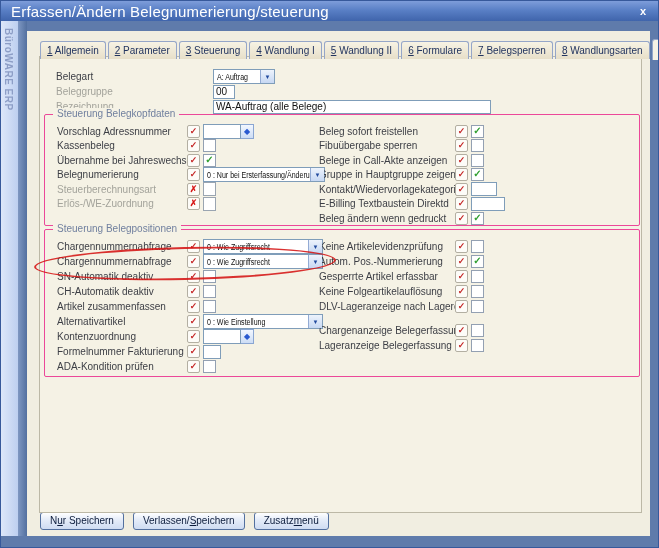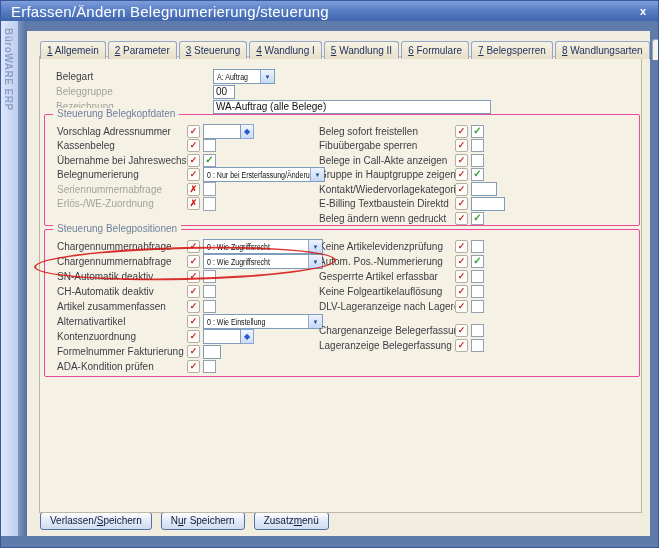--- a/index.html
+++ b/index.html
@@ -159,21 +159,21 @@
             </div>
             <div class="row">
               <span class="lbl">Belegnumerierung</span>
               <span class="flag fc">✓</span>
               <span class="dd" style="width: 122px;">
                 <span class="ddv">0 : Nur bei Ersterfassung/Änderung</span>
                 <span class="ddb">▼</span>
               </span>
             </div>
             <div class="row">
-              <span class="lbl dis">Seriennummernabfrage</span>
+              <span class="lbl dis">Steuerberechnungsart</span>
               <span class="flag fx">✗</span>
               <span class="sbox"></span>
             </div>
             <div class="row">
               <span class="lbl dis">Erlös-/WE-Zuordnung</span>
               <span class="flag fx">✗</span>
               <span class="sbox"></span>
             </div>
           </div>
         <div class="col colR">
@@ -312,18 +312,18 @@
             <div class="row">
               <span class="lbl">Lageranzeige Belegerfassung</span>
               <span class="flag fc">✓</span>
               <span class="cb"></span>
             </div>
           </div>
       </div>
     </div>
 
     <div class="btnrow">
+        <button class="btn">N<u>u</u>r Speichern</button>
         <button class="btn">Verlassen/<u>S</u>peichern</button>
-        <button class="btn">N<u>u</u>r Speichern</button>
         <button class="btn">Zusatz<u>m</u>enü</button>
       </div>
   </div>
 </div>
 
 </body></html>

